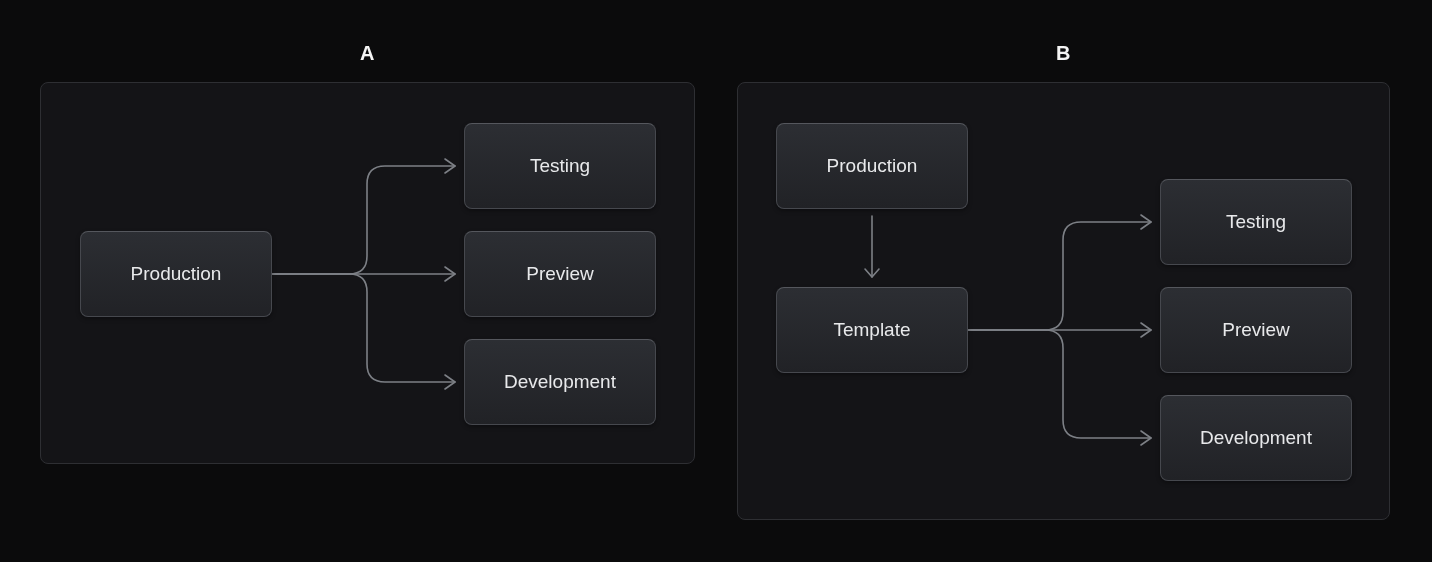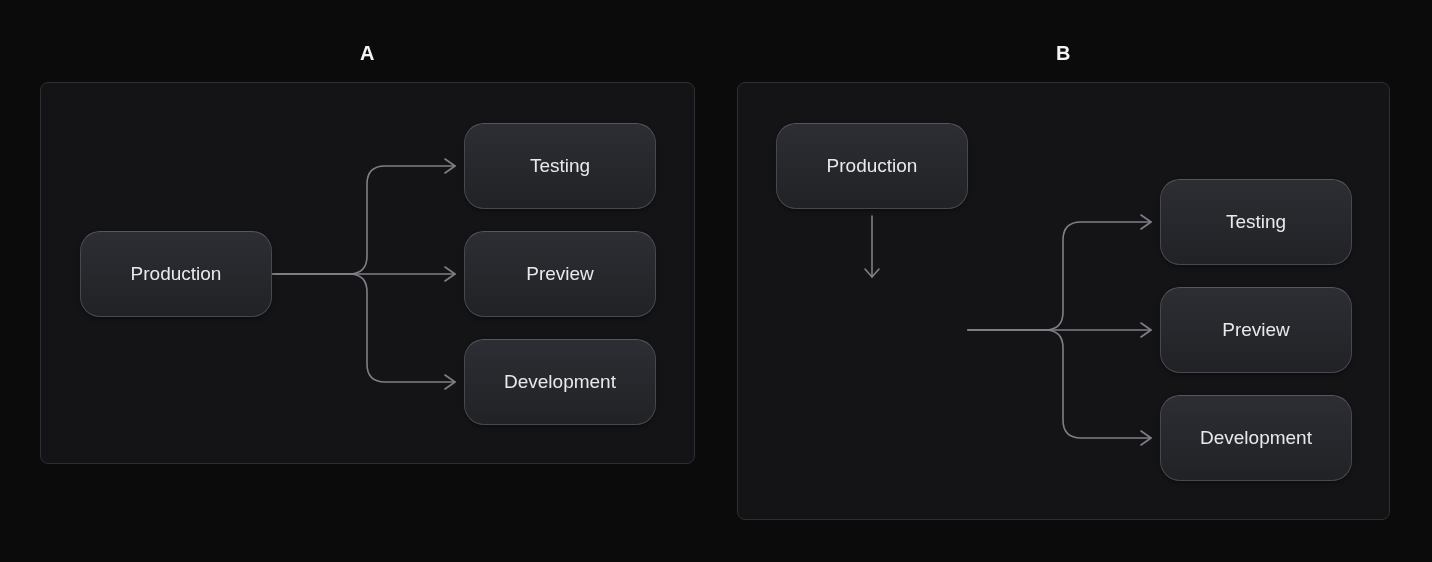--- a/index.html
+++ b/index.html
@@ -31,21 +31,21 @@
     box-sizing: border-box;
   }
   .node {
     position: absolute;
     width: 192px;
     height: 86px;
     box-sizing: border-box;
     background: linear-gradient(180deg, #2c2e33 0%, #212226 100%);
     border: 1px solid #46484e;
     border-top-color: #55575d;
-    border-radius: 20px;
+    border-radius: 8px;
     display: flex;
     align-items: center;
     justify-content: center;
     box-shadow: 0 2px 4px rgba(0,0,0,0.35);
   }
   .node-label {
     font-size: 19px;
     color: #e8e9eb;
     white-space: nowrap;
   }
@@ -136,20 +136,23 @@
   <div class="node" id="a-preview">
     <span class="node-label">Preview</span>
   </div>
   <div class="node" id="a-development">
     <span class="node-label">Development</span>
   </div>
 
   <div class="node" id="b-production">
     <span class="node-label">Production</span>
   </div>
+  <div class="node" id="b-template">
+    <span class="node-label">Template</span>
+  </div>
   <div class="node" id="b-testing">
     <span class="node-label">Testing</span>
   </div>
   <div class="node" id="b-preview">
     <span class="node-label">Preview</span>
   </div>
   <div class="node" id="b-development">
     <span class="node-label">Development</span>
   </div>
 

